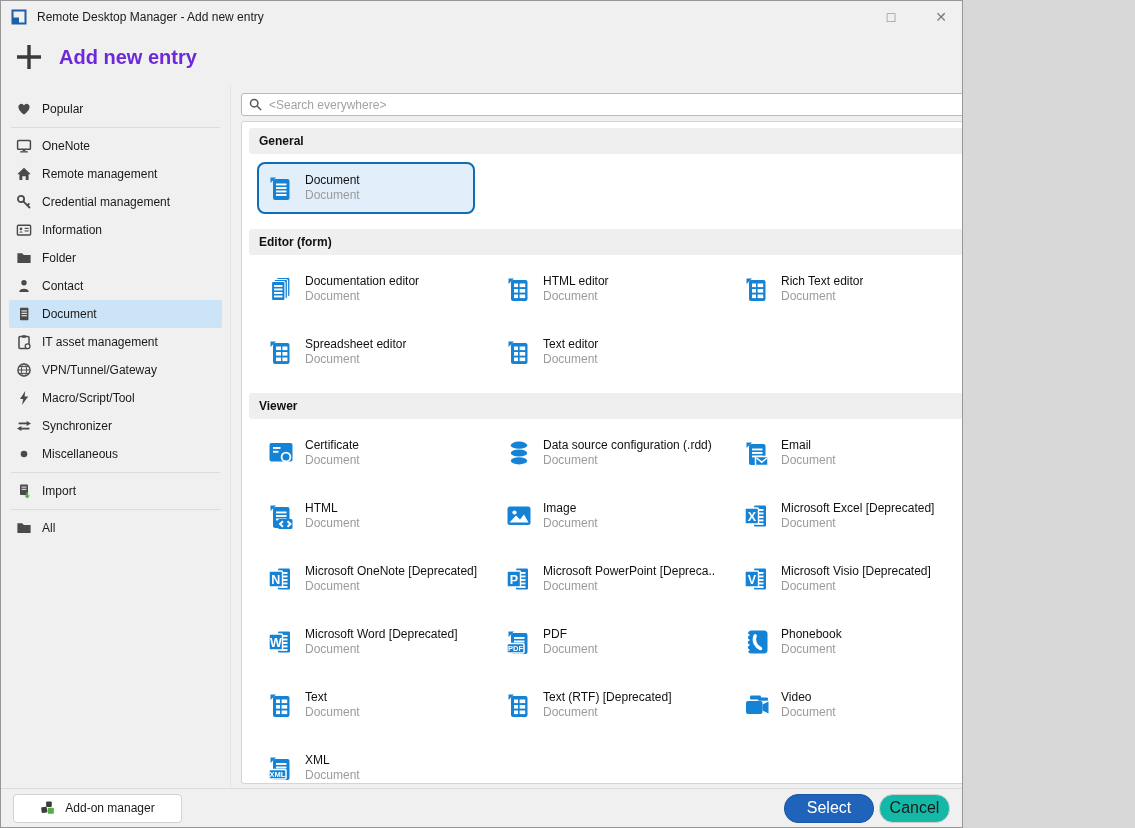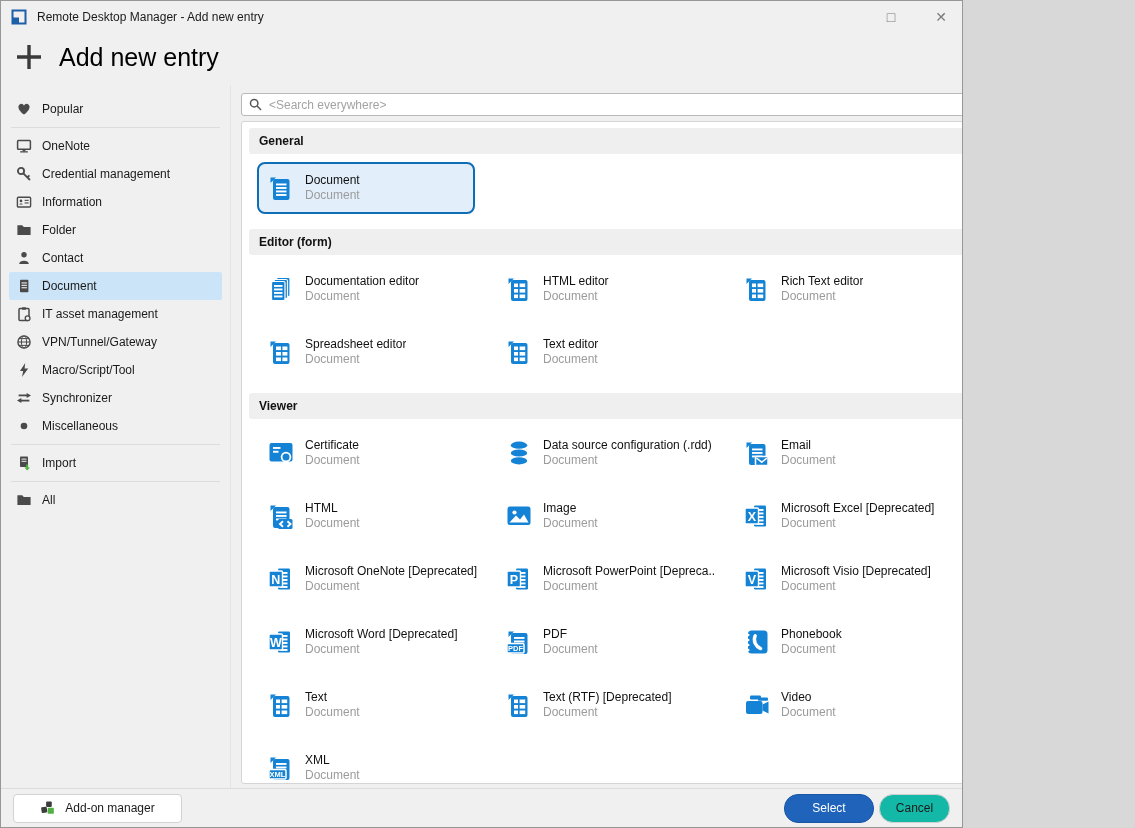--- a/index.html
+++ b/index.html
@@ -9,21 +9,21 @@
   
   .titlebar{position:absolute;top:0;left:0;right:0;height:32px;display:flex;align-items:center;padding:0 10px;}
   .titlebar .app-icon{width:17px;height:17px;margin-right:9px;flex:0 0 auto;}
   .titlebar .title{font-size:12px;color:#1a1a1a;}
   .win-controls{position:absolute;right:8px;top:4px;display:flex;gap:24px;}
   .win-btn{width:26px;height:24px;display:flex;align-items:center;justify-content:center;
     color:#7a7a7a;font-size:14px;cursor:default;}
   
   .header{position:absolute;top:30px;left:0;height:52px;display:flex;align-items:center;padding-left:13px;}
   .plus-icon{width:30px;height:30px;margin-right:15px;}
-  .header-title{font-size:25px;font-weight:normal;color:#000000;}
+  .header-title{font-size:20px;font-weight:bold;color:#6d28d9;}
   
   .sidebar{position:absolute;top:84px;left:0;width:230px;bottom:39px;padding-top:10px;box-sizing:border-box;
     border-right:1px solid #e4e4e4;}
   .side-item{height:28px;display:flex;align-items:center;gap:10px;margin:0 8px;padding-left:7px;
     font-size:12px;color:#1a1a1a;border-radius:2px;cursor:default;}
   .side-item.selected{background:#cbe4f7;}
   .side-item .sicon{width:16px;height:16px;flex:0 0 auto;display:flex;}
   .side-divider{border-top:1px solid #dcdcdc;margin:4px 10px;height:0;}
   
   .searchbar{position:absolute;left:240px;top:92px;width:886px;height:23px;background:#fff;
@@ -49,21 +49,21 @@
   .tile .tsub{font-size:12px;color:#9b9b9b;line-height:15px;}
   
   .scroll-track{position:absolute;right:2px;top:12px;bottom:4px;width:9px;background:#f4f4f4;border-radius:4px;}
   .scroll-thumb{position:absolute;left:3px;top:2px;bottom:8px;width:3px;background:#9f9f9f;border-radius:2px;}
   
   .footer{position:absolute;bottom:0;height:39px;left:0;right:0;border-top:1px solid #dcdcdc;
     display:flex;align-items:center;padding:12px 12px;box-sizing:border-box;background:#f0f0f0;text-align:center;}
   .addon-btn{width:167px;height:27px;background:#fff;border:1px solid #d2d2d2;border-radius:4px;
     display:flex;align-items:center;justify-content:center;gap:9px;font-size:12px;color:#1a1a1a;cursor:default;}
   .footer .spacer{flex:1;}
-  .btn{height:27px;border-radius:14px;font-size:12px;display:flex;align-items:center;justify-content:center;cursor:default;}
+  .btn{height:27px;border-radius:14px;font-size:16px;display:flex;align-items:center;justify-content:center;cursor:default;}
   .btn-select{width:88px;background:#1f64ba;color:#fff;border:1px solid #1a57a3;margin-right:5px;}
   .btn-cancel{width:69px;background:#14b8a6;color:#1a1a1a;border:1px solid #cfcfcf;}
 </style>
 </head>
 <body>
 
 <div class="window">
 
   <div class="titlebar">
     <span class="app-icon">
@@ -100,20 +100,28 @@
       <div class="side-divider"></div>
       <div class="side-item">
         <span class="sicon">
           <svg viewBox="0 0 16 16" width="16" height="16">
             <rect x="1.6" y="2.6" width="12.8" height="8.6" rx="0.8" fill="none" stroke="#4a4a4a" stroke-width="1.5"></rect>
             <rect x="6.6" y="11.6" width="2.8" height="1.6" fill="#4a4a4a"></rect>
             <rect x="4.2" y="13.2" width="7.6" height="1.3" fill="#4a4a4a"></rect>
           </svg>
         </span>
         <span>OneNote</span>
+      </div>
+      <div class="side-item">
+        <span class="sicon">
+          <svg viewBox="0 0 16 16" width="16" height="16">
+            <path d="M8 1.8 14.8 8.2 12.6 8.2 12.6 14 9.7 14 9.7 10.2 6.3 10.2 6.3 14 3.4 14 3.4 8.2 1.2 8.2Z" fill="#4a4a4a"></path>
+          </svg>
+        </span>
+        <span>Remote management</span>
       </div>
       <div class="side-item">
         <span class="sicon">
           <svg viewBox="0 0 16 16" width="16" height="16">
             <circle cx="5" cy="5" r="3.1" fill="none" stroke="#4a4a4a" stroke-width="1.8"></circle>
             <path d="M7.3 7.3 L14 14 M11.4 11.4 L13.4 9.4" stroke="#4a4a4a" stroke-width="1.8" fill="none"></path>
           </svg>
         </span>
         <span>Credential management</span>
       </div>

